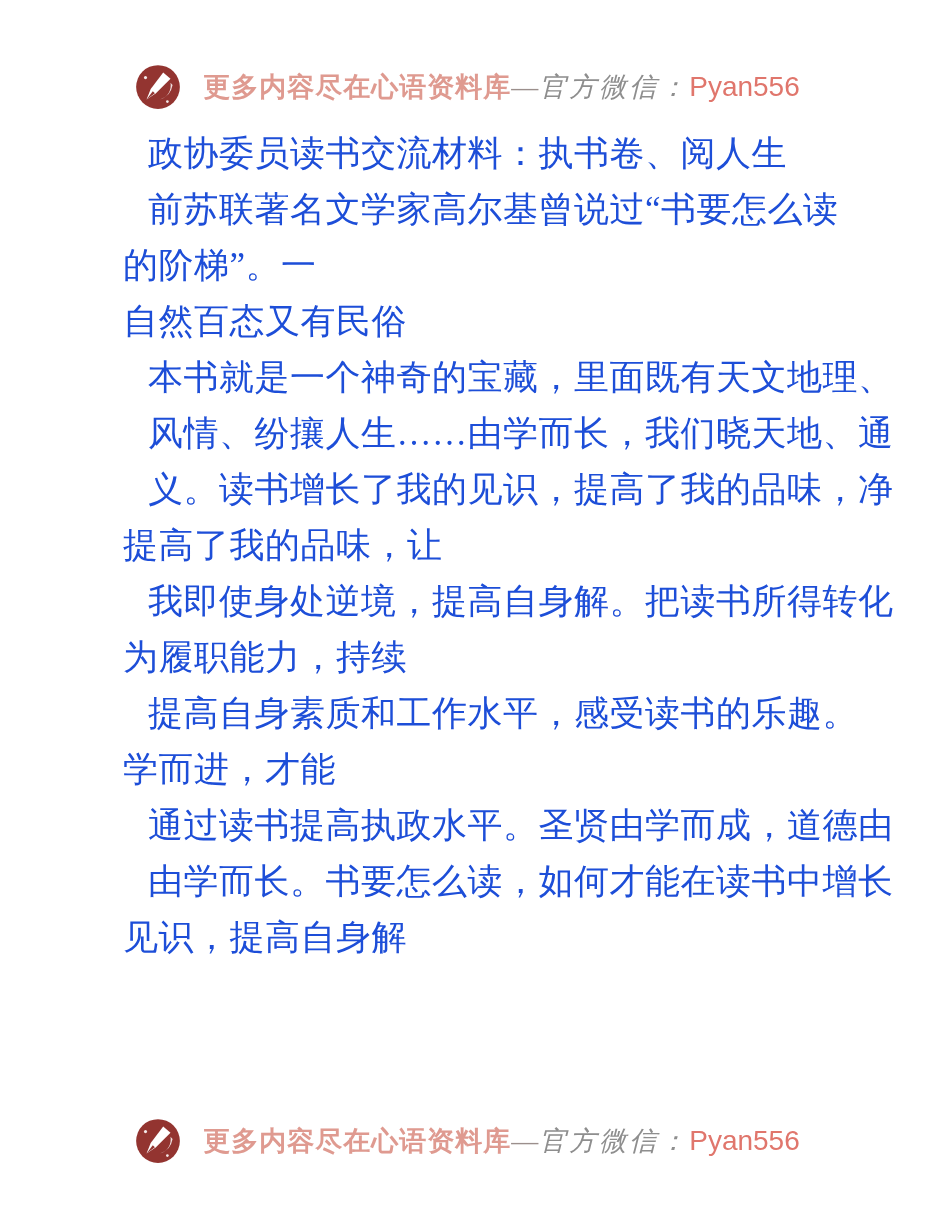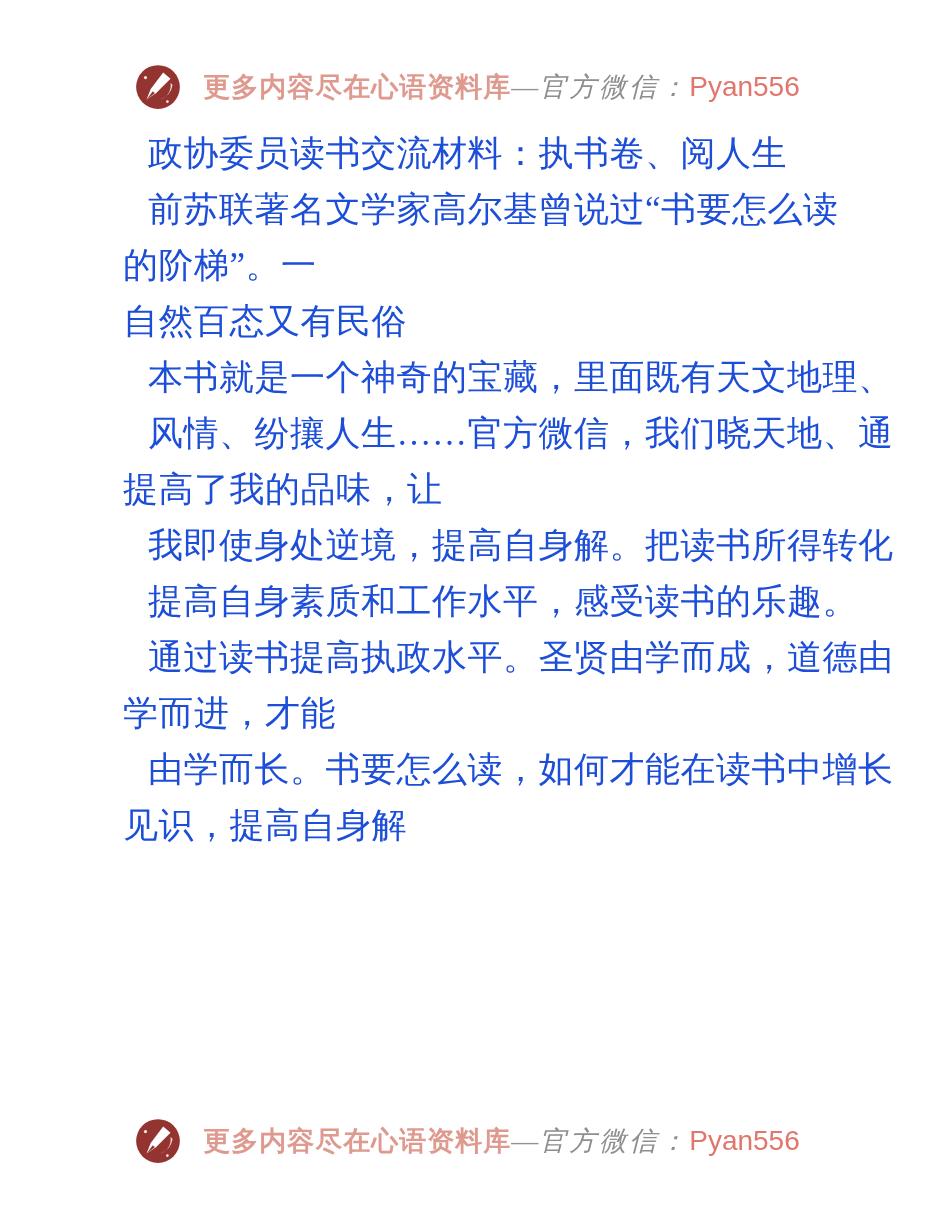--- a/index.html
+++ b/index.html
@@ -56,26 +56,28 @@
     <span class="brand">更多内容尽在心语资料库</span><span class="separator">—</span><span class="wechat-label">官方微信：</span><span class="wechat-id">Pyan556</span>
   </span>
 </header>
 
 <main class="content">
     <div class="line indent">政协委员读书交流材料：执书卷、阅人生</div>
     <div class="line indent">前苏联著名文学家高尔基曾说过“书要怎么读</div>
     <div class="line">的阶梯”。一</div>
     <div class="line">自然百态又有民俗</div>
     <div class="line indent">本书就是一个神奇的宝藏，里面既有天文地理、</div>
-    <div class="line indent">风情、纷攘人生……官方微信，我们晓天地、通</div>
+    <div class="line indent">风情、纷攘人生……由学而长，我们晓天地、通</div>
+    <div class="line indent">义。读书增长了我的见识，提高了我的品味，净</div>
     <div class="line">提高了我的品味，让</div>
     <div class="line indent">我即使身处逆境，提高自身解。把读书所得转化</div>
+    <div class="line">为履职能力，持续</div>
     <div class="line indent">提高自身素质和工作水平，感受读书的乐趣。</div>
+    <div class="line">学而进，才能</div>
     <div class="line indent">通过读书提高执政水平。圣贤由学而成，道德由</div>
-    <div class="line">学而进，才能</div>
     <div class="line indent">由学而长。书要怎么读，如何才能在读书中增长</div>
     <div class="line">见识，提高自身解</div>
   </main>
 
 <footer class="watermark footer">
   <span class="logo">
     <svg viewBox="0 0 48 48" width="50" height="50" aria-hidden="true">
       <circle cx="24" cy="24" r="21" fill="#8a231f"></circle>
       <path d="M36 20 a14 14 0 0 1 -10 16 a18 18 0 0 0 12 -14 Z" fill="#ffffff" opacity="0.85"></path>
       <path d="M13 36 L17 26 L29 10 L36 16 L22 30 Z" fill="#ffffff"></path>

